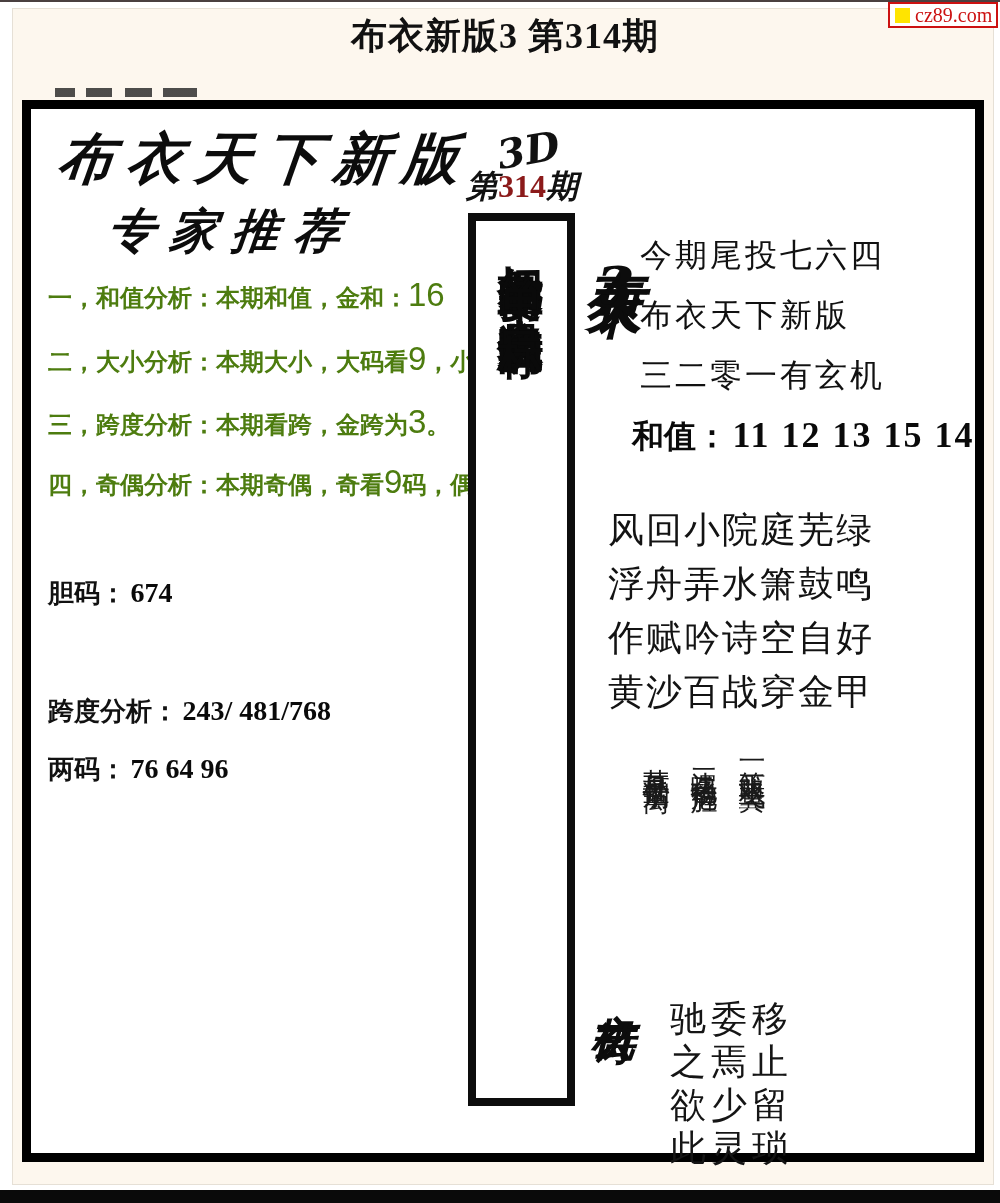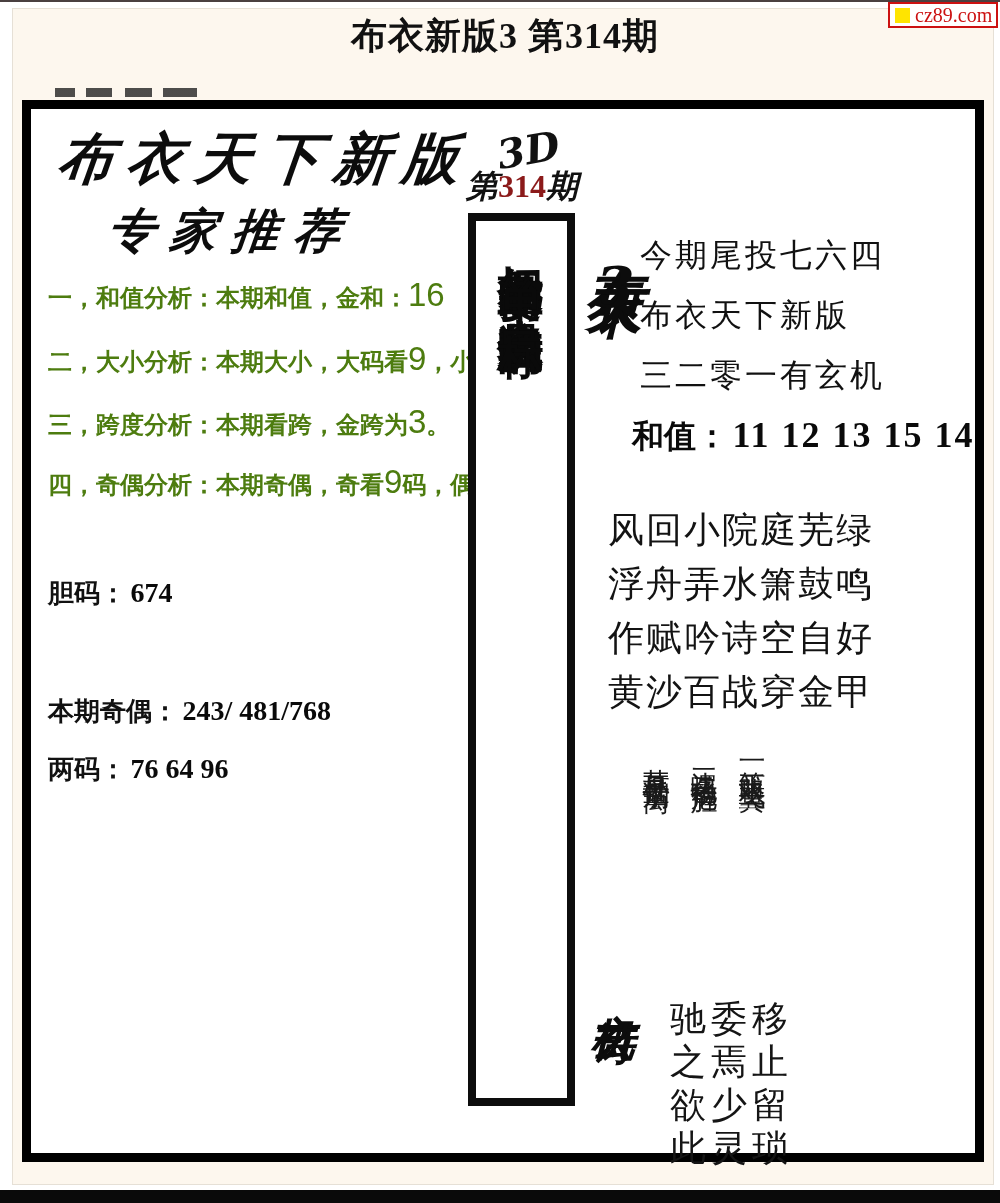--- a/index.html
+++ b/index.html
@@ -117,21 +117,21 @@
   </div>
   <div class="abs ana" style="top:463px">
     <span class="at">四，奇偶分析：本期奇偶，奇看</span><span class="an">9</span><span class="at">码，偶看</span><span class="an">6</span><span class="at">码。</span>
   </div>
 
   <div class="abs rec" style="top:576px">
     <span class="rl">胆码：</span>
     <span class="rv">674</span>
   </div>
   <div class="abs rec" style="top:694px">
-    <span class="rl">本期奇偶：</span>
+    <span class="rl">跨度分析：</span>
     <span class="rv">243/ 481/768</span>
   </div>
   <div class="abs rec" style="top:752px">
     <span class="rl">两码：</span>
     <span class="rv">76 64 96</span>
   </div>
 
   <div class="abs game-label">3D</div>
   <div class="abs issue-line">
     <span class="ic">第</span><span class="in">314</span><span class="ic">期</span>

